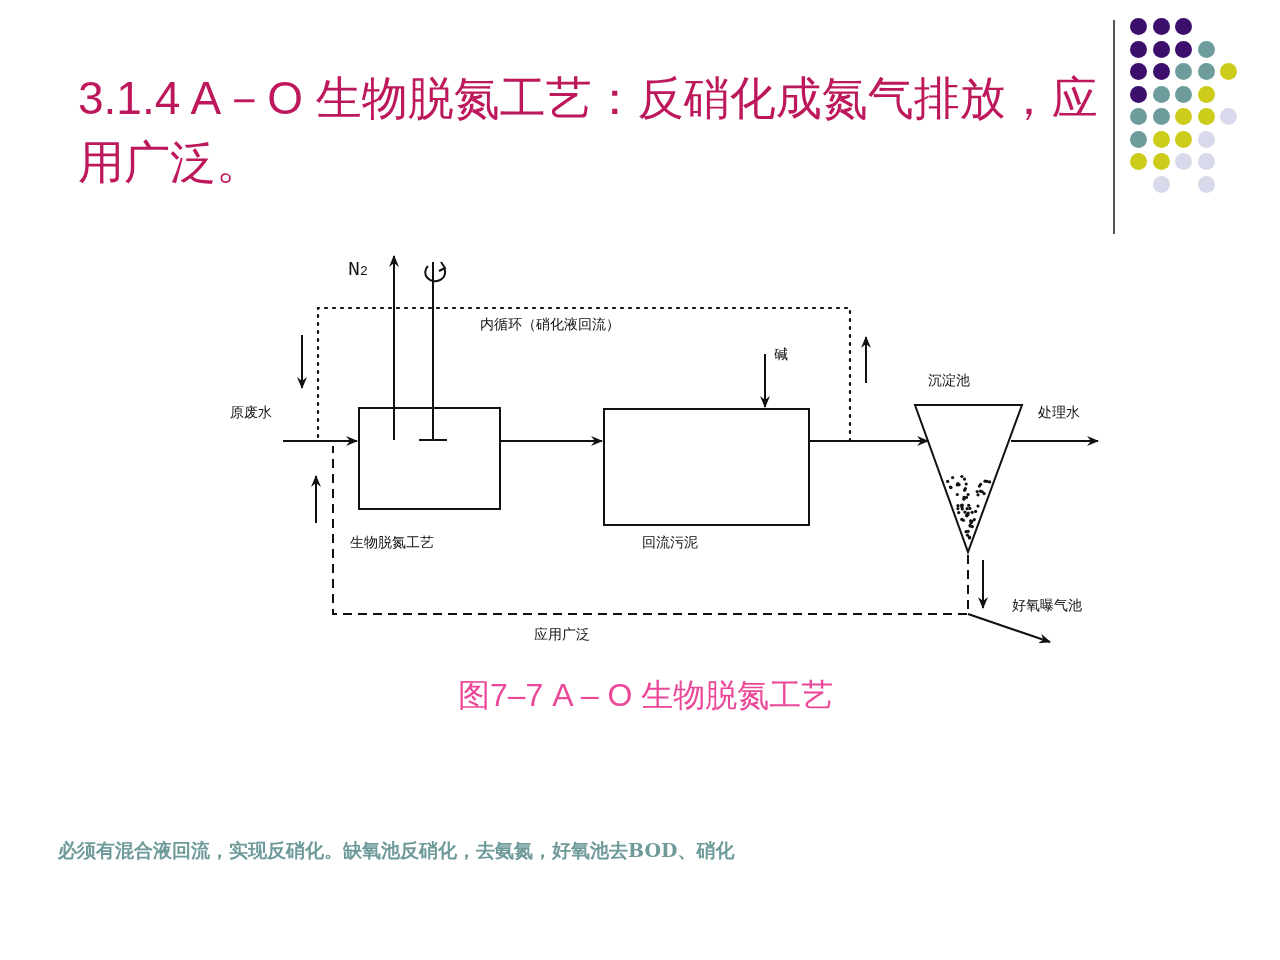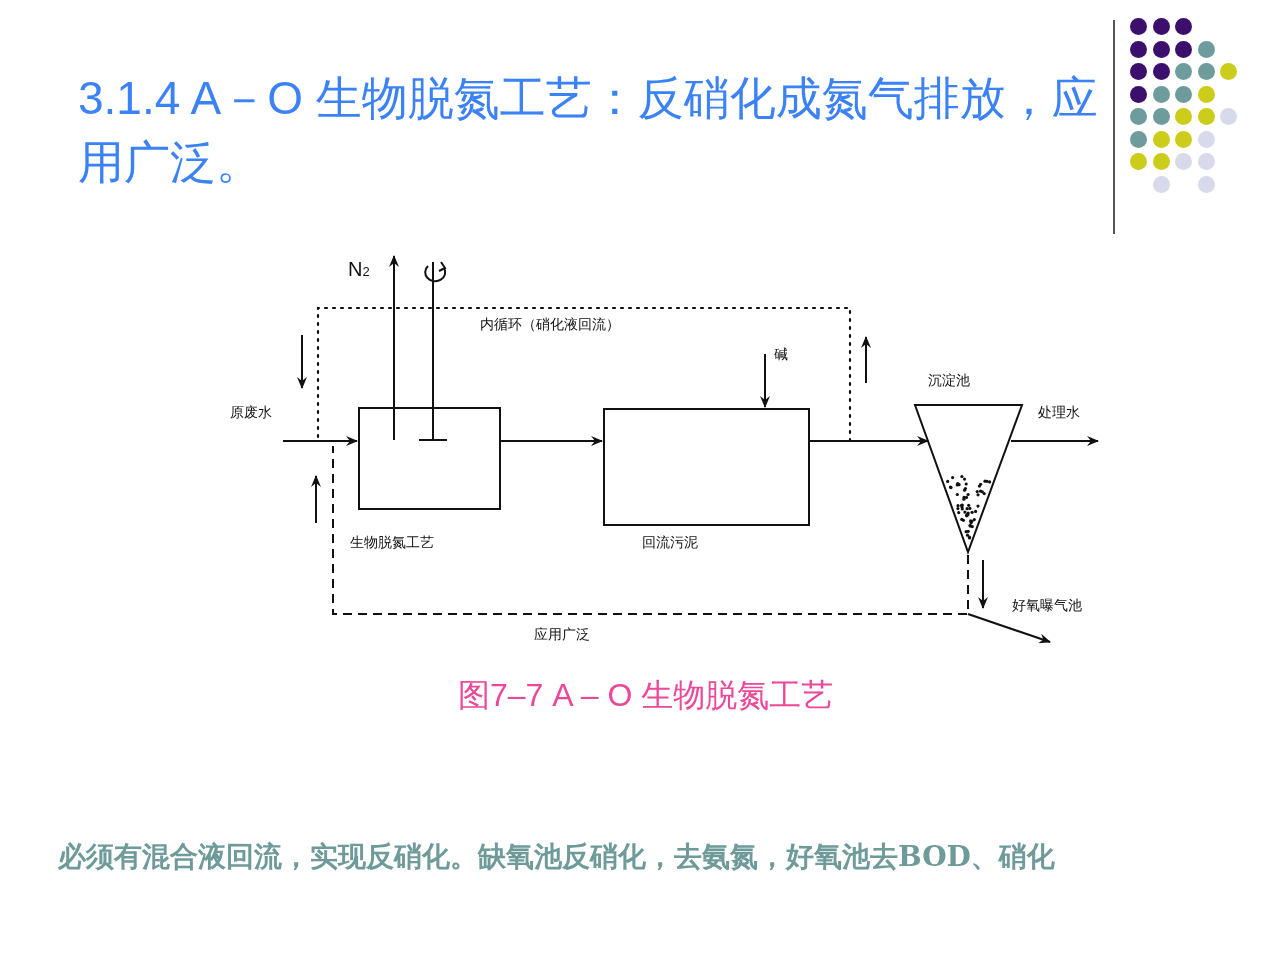--- a/index.html
+++ b/index.html
@@ -24,29 +24,29 @@
     .dlabel {
       position: absolute; font-size: 14px; color: #111111; white-space: nowrap;
       font-family: "DejaVu Sans", sans-serif;
     }
     .caption {
       position: absolute; left: 458px; top: 674px; font-size: 32px;
       color: #9a7a36; white-space: nowrap;
       font-family: "Liberation Sans", "DejaVu Sans", sans-serif;
     }
     .note {
-      position: absolute; left: 58px; top: 838px; font-size: 28px;
+      position: absolute; left: 58px; top: 838px; font-size: 19px;
       color: #6f9a9a; white-space: nowrap; font-weight: bold;
       font-family: "DejaVu Serif", "Liberation Serif", serif;
     }
   </style>
 </head>
 <body>
 
-<h1 class="slide-title" style="color: #3b82f6;">3.1.4 A－O 生物脱氮工艺：反硝化成氮气排放，应用广泛。</h1>
+<h1 class="slide-title" style="color: #be185d;">3.1.4 A－O 生物脱氮工艺：反硝化成氮气排放，应用广泛。</h1>
 
 <div class="vline"></div>
 
 <div class="dots" id="dots">
     <div class="dot" style="left: 0px; top: 0px; background: rgb(59, 15, 107);"></div>
     <div class="dot" style="left: 22.5px; top: 0px; background: rgb(59, 15, 107);"></div>
     <div class="dot" style="left: 45px; top: 0px; background: rgb(59, 15, 107);"></div>
     <div class="dot" style="left: 0px; top: 22.5px; background: rgb(59, 15, 107);"></div>
     <div class="dot" style="left: 22.5px; top: 22.5px; background: rgb(59, 15, 107);"></div>
     <div class="dot" style="left: 45px; top: 22.5px; background: rgb(59, 15, 107);"></div>
@@ -183,21 +183,21 @@
         <circle cx="980.5" cy="491.2" r="1.6"></circle>
         <circle cx="950.4" cy="487.1" r="1.6"></circle>
         <circle cx="947.7" cy="481.4" r="1.6"></circle>
         <circle cx="975.6" cy="511.4" r="1.6"></circle>
         <circle cx="966.1" cy="531.7" r="1.6"></circle>
         <circle cx="957.9" cy="508.6" r="1.6"></circle>
         <circle cx="968.1" cy="494.5" r="1.6"></circle>
       </g>
   </svg>
 
-  <div class="dlabel" style="left:348px;top:258px;font-family:Liberation Sans, sans-serif;font-size:20px;"><span>N</span><span style="font-size:13px;">2</span></div>
+  <div class="dlabel" style="left:348px;top:258px;font-family:Liberation Mono, monospace;font-size:20px;"><span>N</span><span style="font-size:13px;">2</span></div>
   <div class="dlabel" style="left:480px;top:316px;">内循环（硝化液回流）</div>
   <div class="dlabel" style="left:774px;top:346px;">碱</div>
   <div class="dlabel" style="left:230px;top:404px;">原废水</div>
   <div class="dlabel" style="left:350px;top:534px;">生物脱氮工艺</div>
   <div class="dlabel" style="left:642px;top:534px;">回流污泥</div>
   <div class="dlabel" style="left:928px;top:372px;">沉淀池</div>
   <div class="dlabel" style="left:1038px;top:404px;">处理水</div>
   <div class="dlabel" style="left:1012px;top:597px;">好氧曝气池</div>
   <div class="dlabel" style="left:534px;top:626px;">应用广泛</div>
 </div>

